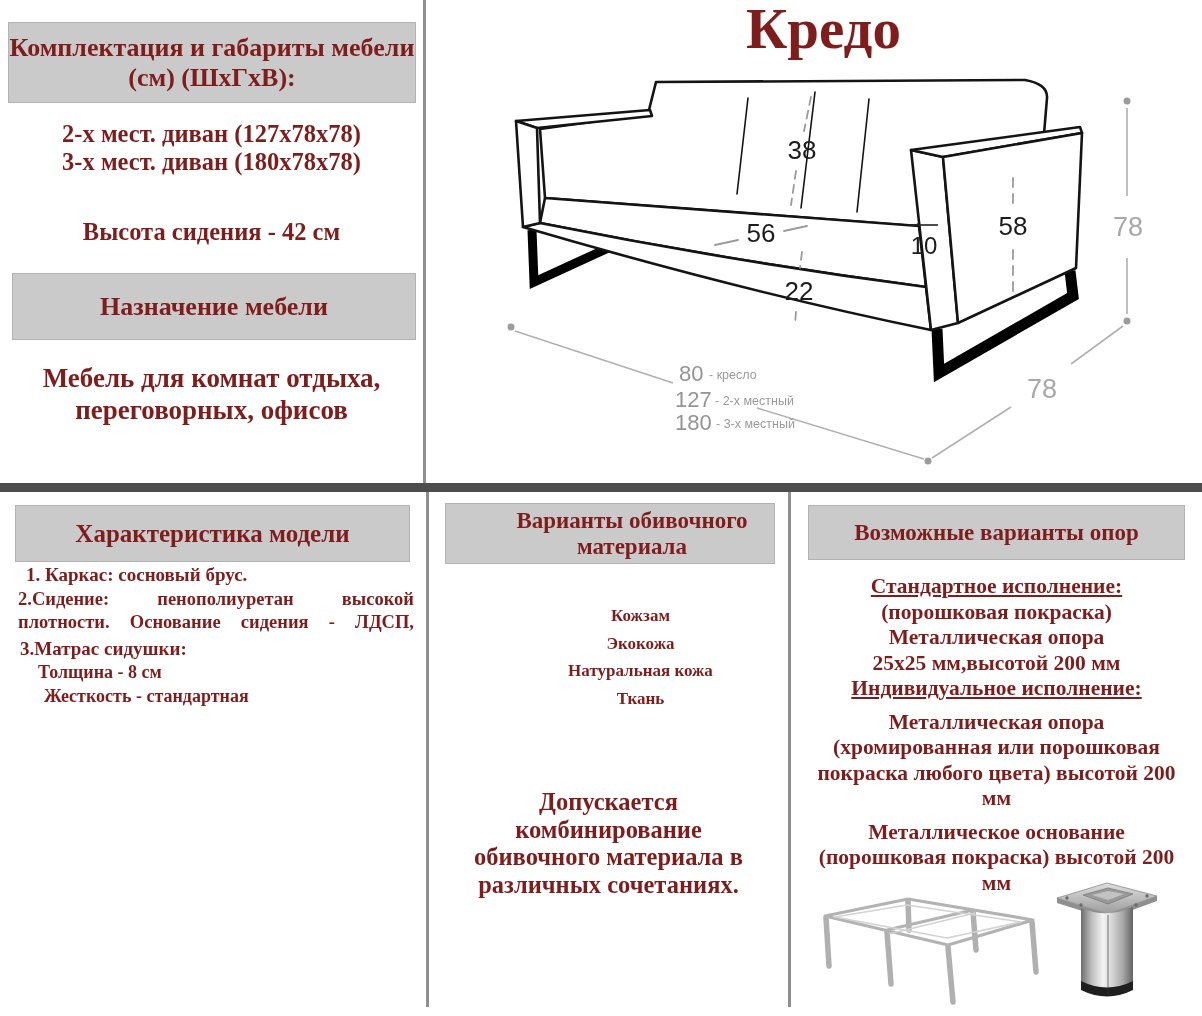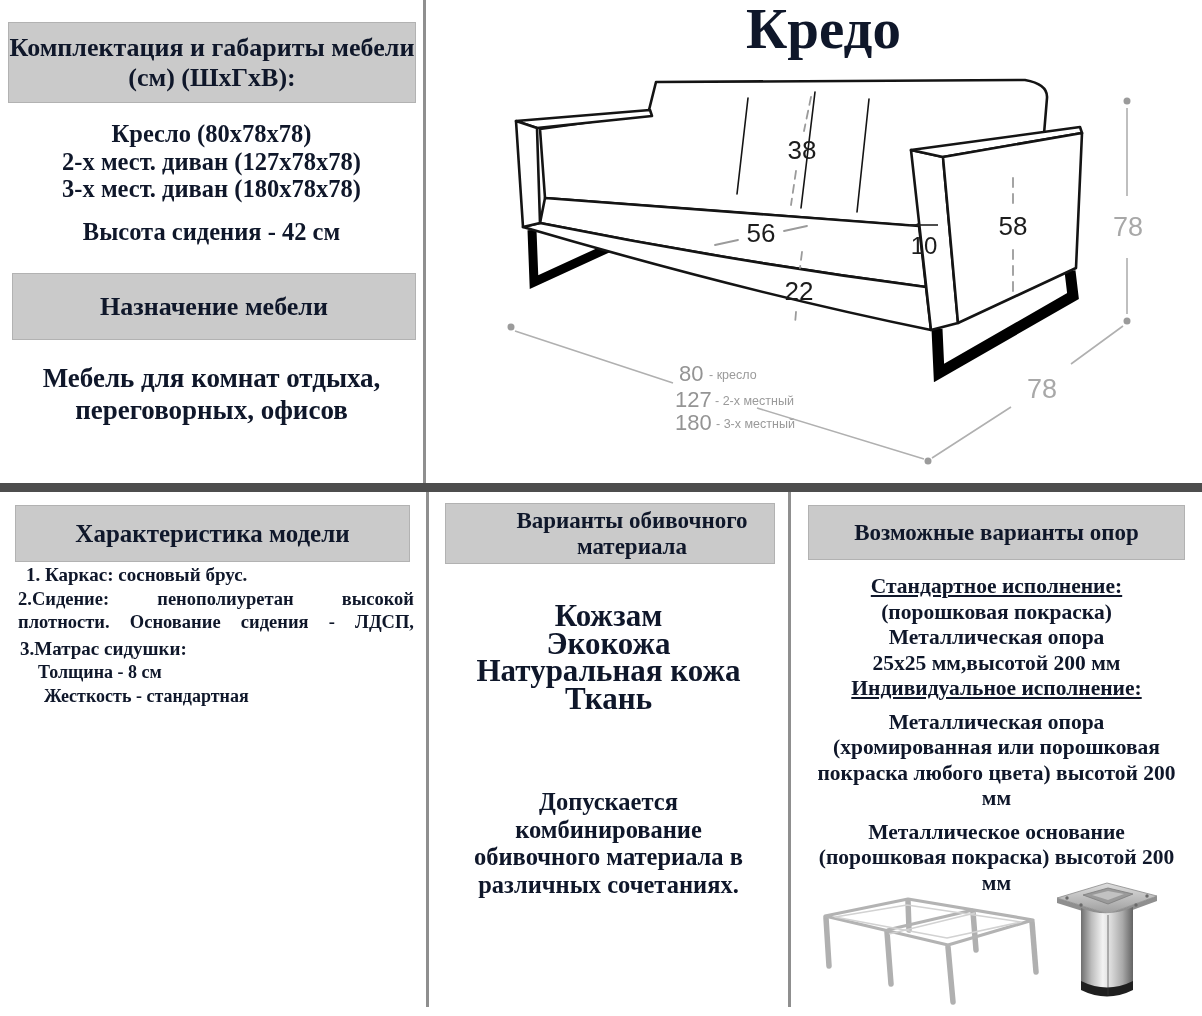--- a/index.html
+++ b/index.html
@@ -1,17 +1,17 @@
 <!DOCTYPE html>
 <html><head>
 <meta charset="utf-8">
 <style>
   html,body{margin:0;padding:0;background:#fff;}
   .page{position:relative;width:1202px;height:1016px;background:#fff;overflow:hidden;
-        font-family:"Liberation Serif", serif;color:#0f172a;text-decoration:underline;}
+        font-family:"Liberation Serif", serif;color:#7f1d1d;text-decoration:underline;}
   .abs{position:absolute;}
   .graybox{background:#cacaca;border:1px solid #b2b2b2;display:flex;align-items:center;
            justify-content:center;text-align:center;font-weight:bold;box-sizing:border-box;}
   .vdiv{position:absolute;background:#8f8f8f;}
   .hbar{position:absolute;left:0;width:1202px;top:483px;height:9px;background:#4d4d4d;}
   
   .tl-header{left:8px;top:22px;width:408px;height:81px;font-size:26px;line-height:30px;}
   .tl-lines{left:0;top:120px;width:423px;font-size:24.5px;line-height:27.5px;font-weight:bold;text-align:center;}
   .tl-seat{left:0;top:218px;width:423px;font-size:24.5px;font-weight:bold;text-align:center;}
   .tl-purpose-box{left:12px;top:273px;width:404px;height:67px;font-size:26px;}
@@ -28,22 +28,22 @@
   .col-char{left:8px;top:492px;width:412px;}
   .char-box{position:absolute;left:7px;top:13px;width:395px;height:57px;font-size:25px;}
   .char-item1{position:absolute;left:18px;top:72px;width:390px;font-size:19px;font-weight:bold;}
   .char-item2{position:absolute;left:10px;top:96px;width:396px;font-size:18.5px;line-height:22.5px;
               font-weight:bold;text-align:justify;text-align-last:justify;}
   .char-item3{position:absolute;left:12px;top:146px;width:390px;font-size:19px;font-weight:bold;}
   .char-sub1{position:absolute;left:30px;top:170px;width:380px;font-size:18px;font-weight:bold;}
   .char-sub2{position:absolute;left:36px;top:194px;width:380px;font-size:18px;font-weight:bold;}
   .col-uph{left:429px;top:492px;width:359px;}
   .uph-box{position:absolute;left:16px;top:11px;width:330px;height:61px;font-size:23px;line-height:26px;padding-left:44px;}
-  .uph-list{position:absolute;left:0;top:110px;width:359px;font-size:31px;line-height:27.5px;
-            font-weight:bold;text-align:center;}
+  .uph-list{position:absolute;left:0;top:110px;width:359px;font-size:17px;line-height:27.5px;
+            font-weight:bold;text-align:center;padding-left:32px;}
   .uph-note{position:absolute;left:24px;top:252px;width:311px;font-size:24.5px;line-height:27.5px;
             font-weight:bold;text-align:center;margin-top:44px;}
   .col-sup{left:791px;top:492px;width:411px;}
   .sup-box{position:absolute;left:17px;top:13px;width:377px;height:55px;font-size:23px;text-align:center;}
   .sup-body{position:absolute;left:10px;top:82px;width:391px;font-size:21.5px;line-height:25.5px;
             font-weight:bold;text-align:center;}
   .sup-title{text-decoration:underline;}
   .sup-wrap{margin:8px auto;width:362px;}
   .img-frame{position:absolute;left:14px;top:398px;}
   .img-cyl{position:absolute;left:260px;top:386px;}
@@ -51,21 +51,20 @@
 </head>
 <body>
 
 <div class="page">
 
   <div class="abs graybox tl-header">
     <span>Комплектация и габариты мебели (см) (ШхГхВ):</span>
   </div>
 
   <div class="abs tl-lines">
-    <div>Кресло (80х78х78)</div>
     <div>2-х мест. диван (127х78х78)</div>
     <div>3-х мест. диван (180х78х78)</div>
   </div>
 
   <div class="abs tl-seat">Высота сидения - 42 см</div>
 
   <div class="abs graybox tl-purpose-box">
     <span>Назначение мебели</span>
   </div>
 

